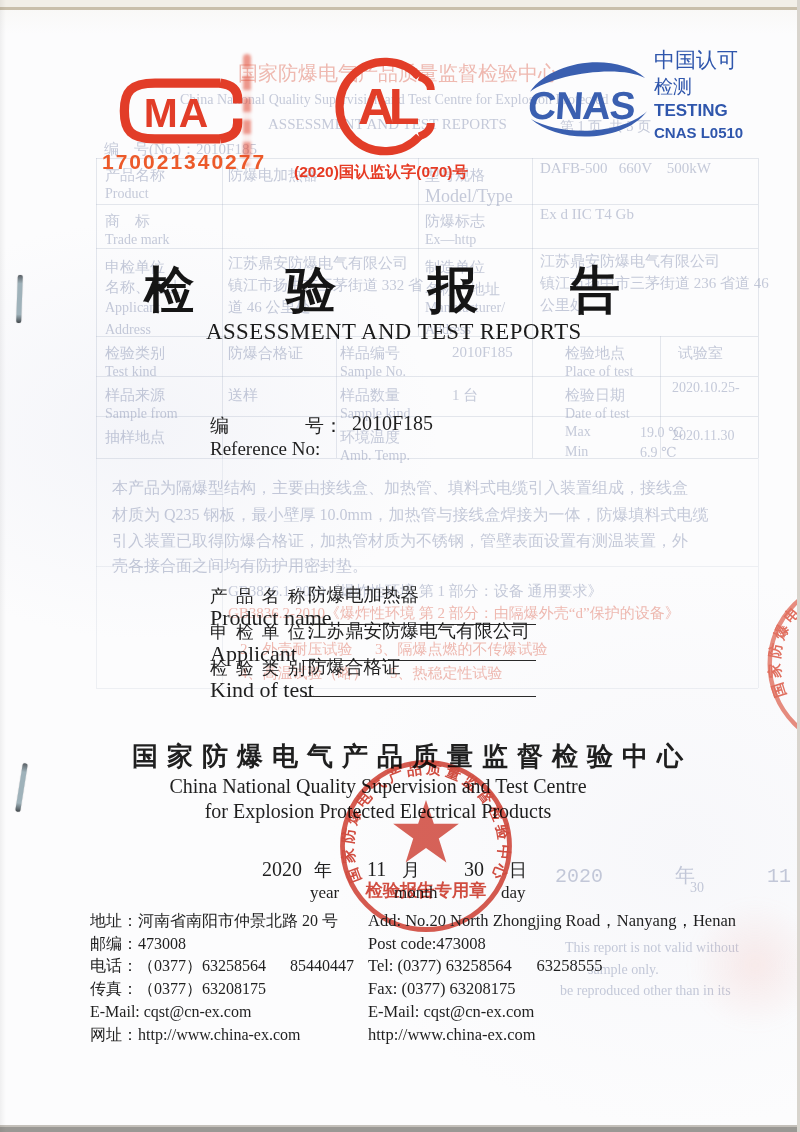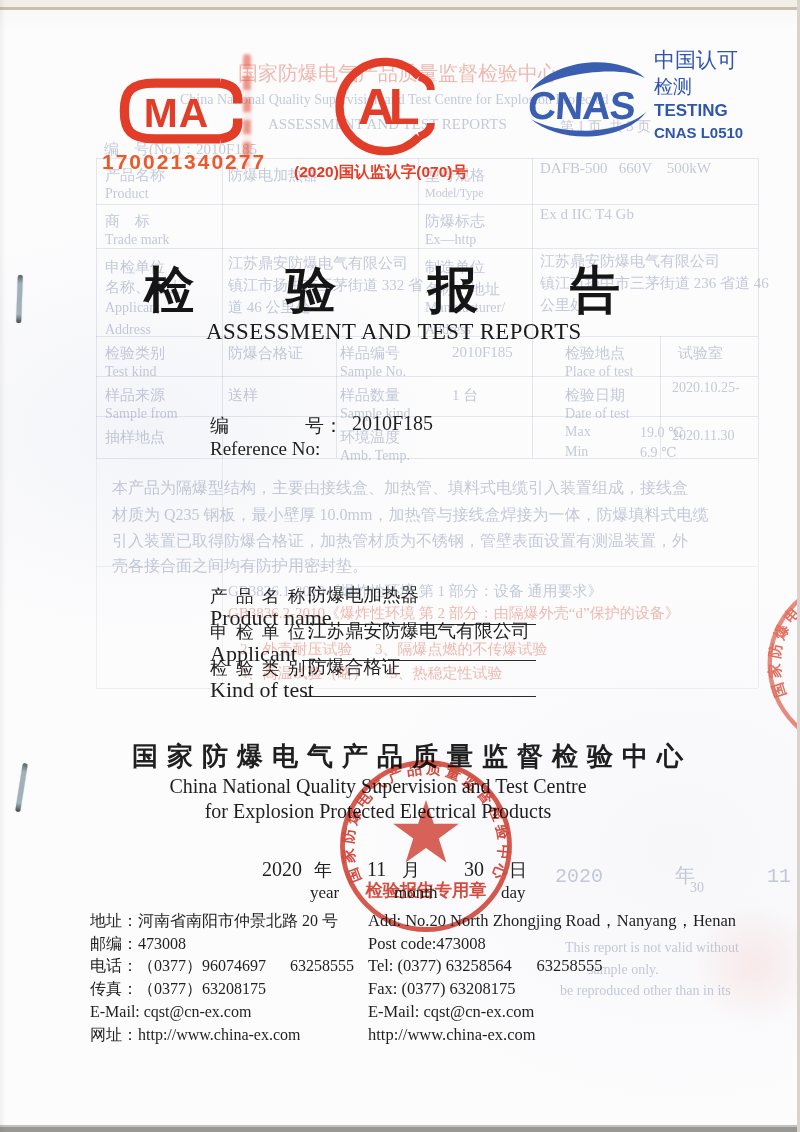--- a/index.html
+++ b/index.html
@@ -107,21 +107,21 @@
       <div class="gr" style="left: 238px; top: 60px; font-size: 20px;">国家防爆电气产品质量监督检验中心</div>
       <div class="gg" style="left: 180px; top: 92px; font-size: 14px;">China National Quality Supervision and Test Centre for Explosion Protected</div>
       <div class="gg" style="left: 268px; top: 116px; font-size: 15px;">ASSESSMENT AND TEST REPORTS</div>
       <div class="gg" style="left: 560px; top: 118px; font-size: 14px;">第 1 页  共 3 页</div>
       <div class="gg" style="left: 104px; top: 140px; font-size: 15px;">编    号(No.)：2010F185</div>
       <div class="gg" style="left: 105px; top: 166px; font-size: 15px;">产品名称</div>
       <div class="gg" style="left: 228px; top: 166px; font-size: 15px;">防爆电加热器</div>
       <div class="gg" style="left: 425px; top: 166px; font-size: 15px;">型号规格</div>
       <div class="gg" style="left: 540px; top: 160px; font-size: 15px;">DAFB-500   660V    500kW</div>
       <div class="gg" style="left: 105px; top: 186px; font-size: 14px;">Product</div>
-      <div class="gg" style="left: 425px; top: 186px; font-size: 12px;">Model/Type</div>
+      <div class="gg" style="left: 425px; top: 186px; font-size: 18px;">Model/Type</div>
       <div class="gg" style="left: 105px; top: 212px; font-size: 15px;">商    标</div>
       <div class="gg" style="left: 425px; top: 212px; font-size: 15px;">防爆标志</div>
       <div class="gg" style="left: 540px; top: 206px; font-size: 15px;">Ex d IIC T4 Gb</div>
       <div class="gg" style="left: 105px; top: 232px; font-size: 14px;">Trade mark</div>
       <div class="gg" style="left: 425px; top: 232px; font-size: 14px;">Ex—http</div>
       <div class="gg" style="left: 105px; top: 258px; font-size: 15px;">申检单位</div>
       <div class="gg" style="left: 228px; top: 254px; font-size: 15px;">江苏鼎安防爆电气有限公司</div>
       <div class="gg" style="left: 425px; top: 258px; font-size: 15px;">制造单位</div>
       <div class="gg" style="left: 540px; top: 252px; font-size: 15px;">江苏鼎安防爆电气有限公司</div>
       <div class="gg" style="left: 105px; top: 278px; font-size: 15px;">名称、地址</div>
@@ -263,21 +263,21 @@
     <circle cx="100" cy="100" r="86" fill="none" stroke="#e05844" stroke-width="4.5" opacity=".8"></circle>
     <text font-size="15" font-weight="700" fill="#e05844" letter-spacing="4" font-family="Liberation Serif, serif">
       <textPath href="#arcEdge" startOffset="50%" text-anchor="middle">国家防爆电气产品质量监督检验中心</textPath>
     </text>
   </svg>
   <div class="abs pink-blob"></div>
 
   <div class="abs footer-col footer-left">
       <div>地址：河南省南阳市仲景北路 20 号</div>
       <div>邮编：473008</div>
-      <div>电话：（0377）96074697      63258555</div>
+      <div>电话：（0377）63258564      85440447</div>
       <div>传真：（0377）63208175</div>
       <div>E-Mail: cqst@cn-ex.com</div>
       <div>网址：http://www.china-ex.com</div>
     </div>
   <div class="abs footer-col footer-right">
       <div>Add: No.20 North Zhongjing Road，Nanyang，Henan</div>
       <div>Post code:473008</div>
       <div>Tel: (0377) 63258564      63258555</div>
       <div>Fax: (0377) 63208175</div>
       <div>E-Mail: cqst@cn-ex.com</div>

